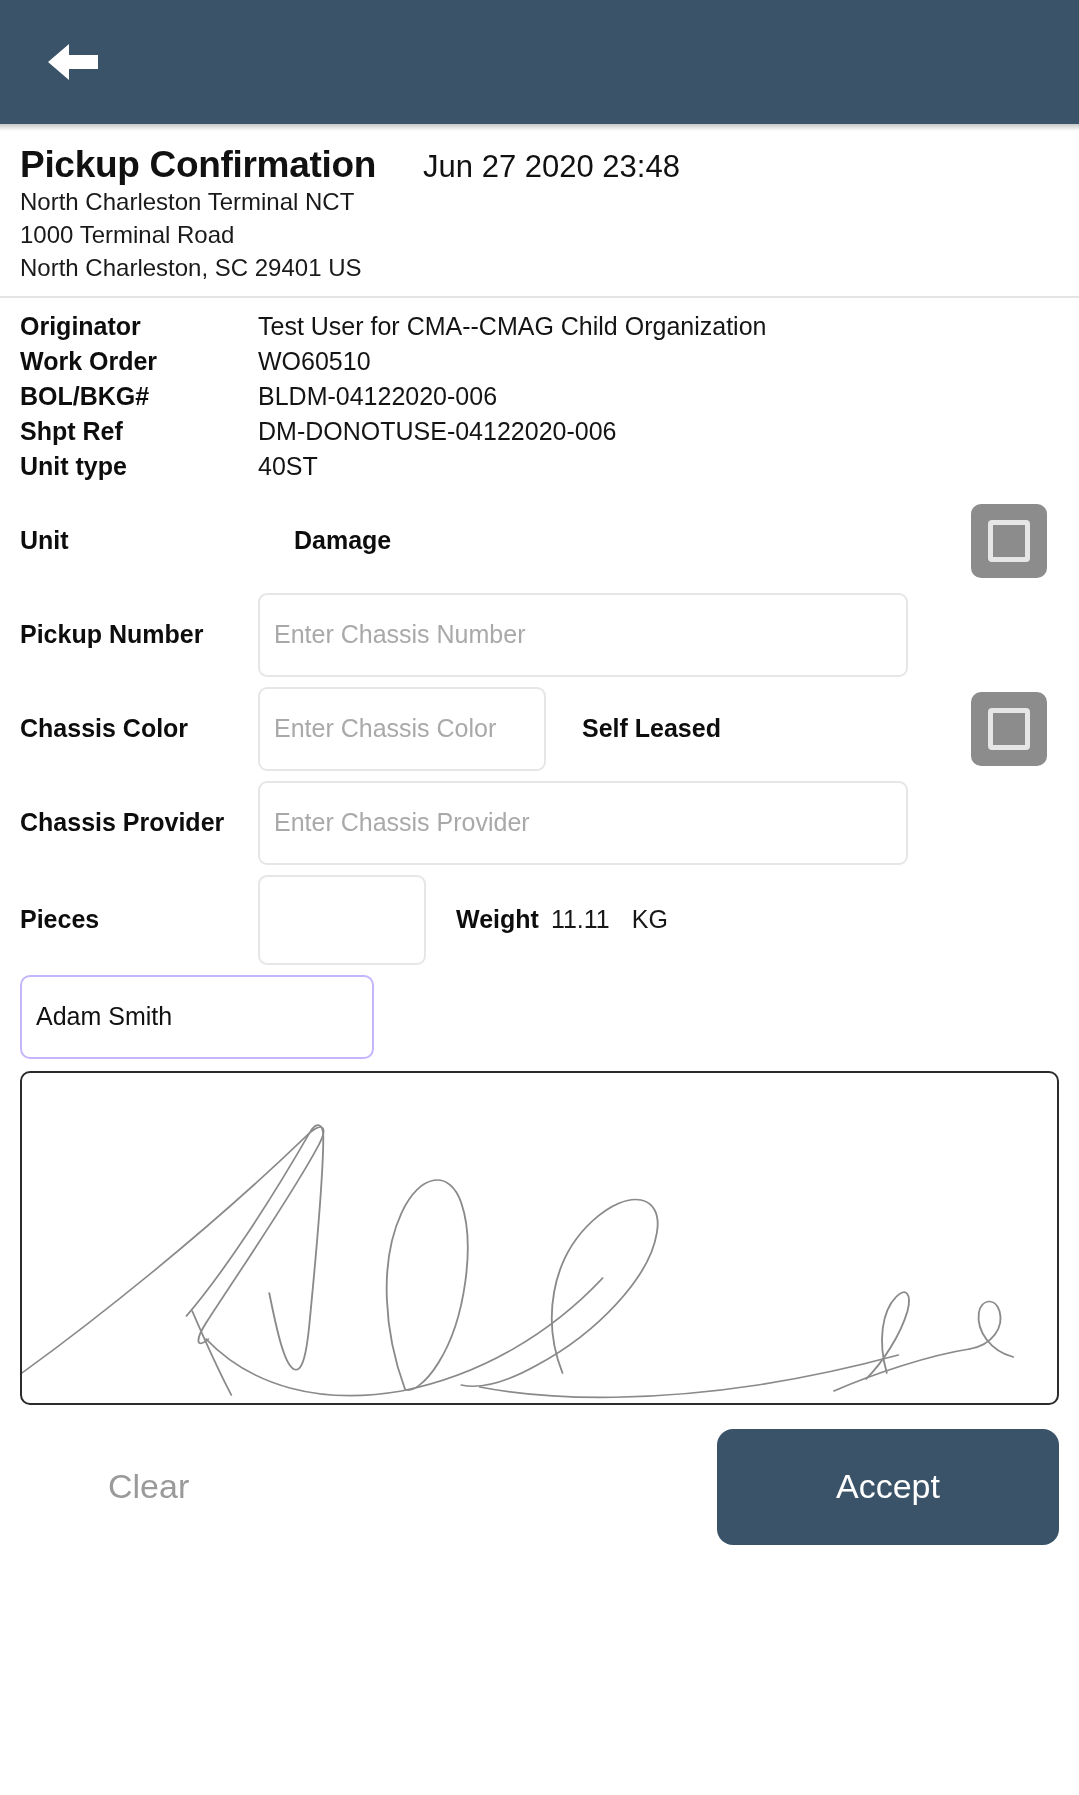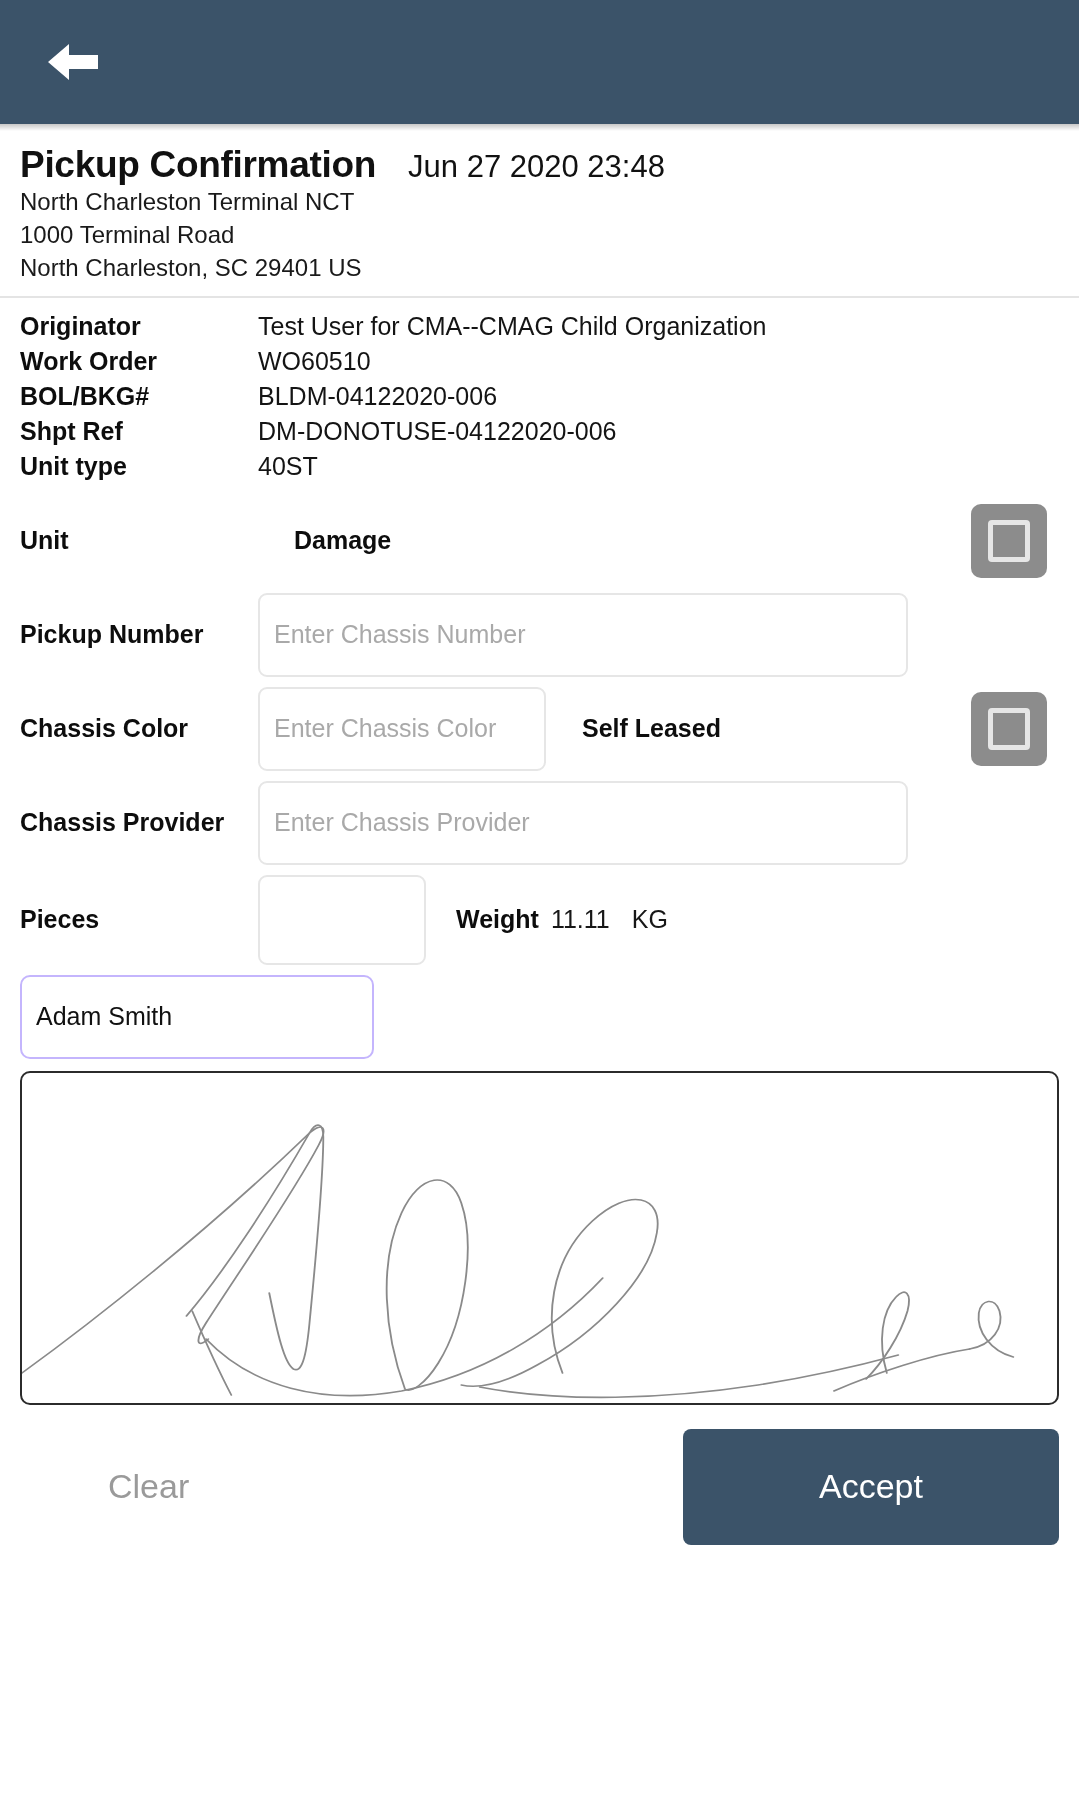--- a/index.html
+++ b/index.html
@@ -45,21 +45,21 @@
   .back-btn svg { display: block; }
 
   
   .headerblock {
     padding: 22px 20px 12px 20px;
     border-bottom: 2px solid #e4e4e4;
   }
   .title-row {
     display: flex;
     align-items: baseline;
-    gap: 12px;
+    gap: 27px;
   }
   .page-title {
     font-size: 37px;
     font-weight: bold;
     letter-spacing: -0.3px;
     color: #111;
     line-height: 1.05;
   }
   .page-date {
     font-size: 31px;
@@ -215,27 +215,27 @@
     color: #9a9a9a;
     background: none;
     border: none;
     padding: 0;
     margin-left: 88px;
     cursor: pointer;
     font-family: "Liberation Sans", sans-serif;
   }
   .accept-btn {
     margin-left: auto;
-    width: 376px;
+    width: 342px;
     height: 116px;
     background: #3b5369;
     color: #ffffff;
     font-size: 34px;
     border: none;
-    border-radius: 8px;
+    border-radius: 16px;
     cursor: pointer;
     font-family: "Liberation Sans", sans-serif;
   }
 </style>
 </head>
 <body>
 
 <div class="appbar">
   <div class="back-btn">
     <span>

